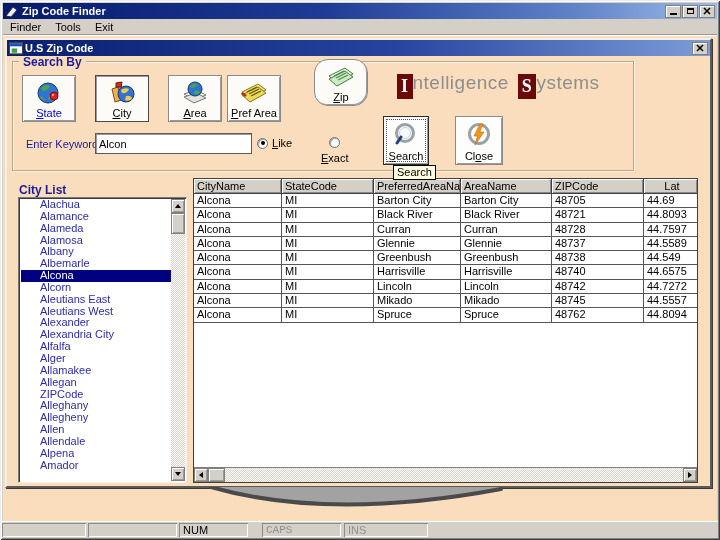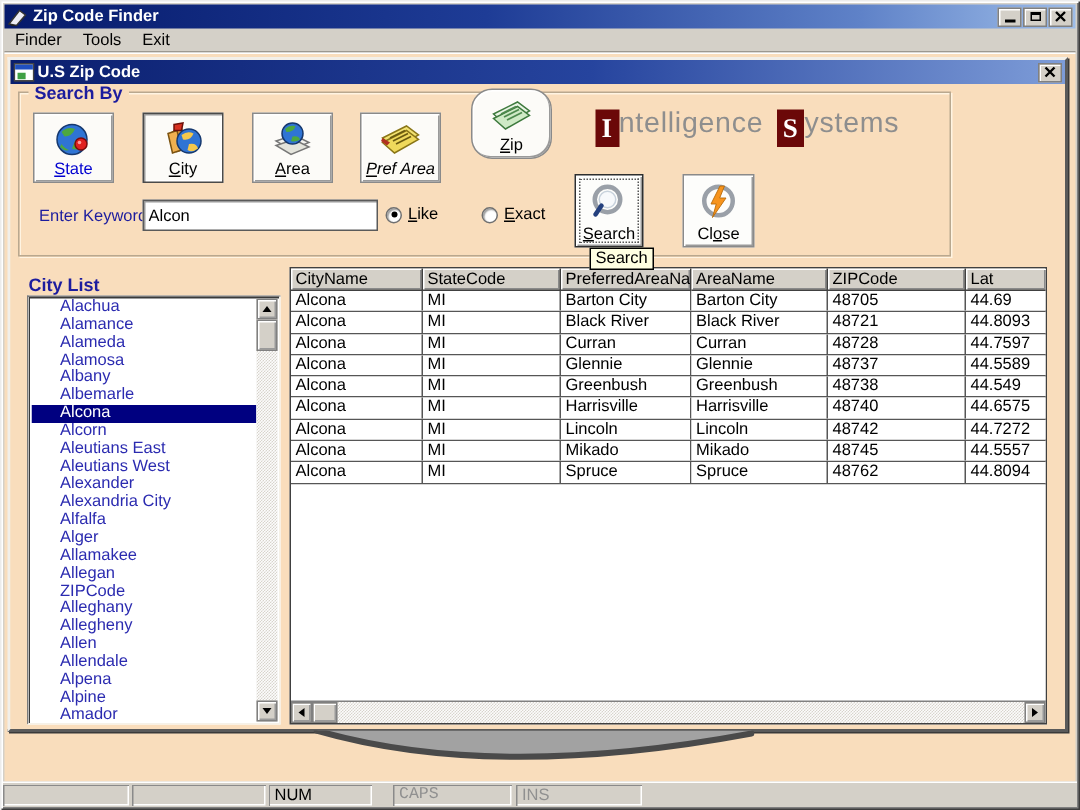--- a/index.html
+++ b/index.html
@@ -90,21 +90,21 @@
   .tri-down{border-left:3.5px solid transparent;border-right:3.5px solid transparent;border-top:4px solid #000;}
   .tri-left{border-top:3.5px solid transparent;border-bottom:3.5px solid transparent;border-right:4px solid #000;}
   .tri-right{border-top:3.5px solid transparent;border-bottom:3.5px solid transparent;border-left:4px solid #000;}
   
   .grid{position:absolute;left:186px;top:122px;width:505px;height:305px;background:#fff;
     border:1px solid #404040;display:flex;flex-direction:column;}
   .ghead{display:flex;height:15px;flex:0 0 auto;}
   .gh{background:#D4D0C8;border-right:1px solid #404040;border-bottom:1px solid #404040;
     box-shadow:inset 1px 1px 0 #fff, inset -1px -1px 0 #8A8A8A;
     font-size:11px;line-height:14px;padding-left:3px;overflow:hidden;white-space:nowrap;}
-  .gh:last-child{flex:1;border-right:none;}
+  .gh:last-child{flex:1;border-right:none;text-align:center;}
   .gr{display:flex;height:14.3px;flex:0 0 auto;border-bottom:1px solid #565656;}
   .gc{border-right:1px solid #565656;font-size:11px;line-height:13px;padding-left:3px;
     overflow:hidden;white-space:nowrap;background:#fff;}
   .gc:last-child{flex:1;border-right:none;}
   .gfill{flex:1;background:#fff;}
   .hscroll{position:relative;height:15px;flex:0 0 auto;border-top:1px solid #808080;}
   .hscroll .sb-track{top:0;bottom:0;left:14px;right:14px;}
   
   .crescent{position:absolute;left:206px;top:451px;width:294px;height:26px;}
   
@@ -196,21 +196,21 @@
         <svg width="30" height="28" viewBox="0 0 30 28">
           <path d="M4,14 L16,10 L26,15 L14,20 Z" fill="#F4F4F0" stroke="#777"></path>
           <path d="M4,17 L16,13 L26,18 L14,23 Z" fill="#E4E4DC" stroke="#777"></path>
           <circle cx="15" cy="9" r="7" fill="#2F74D4" stroke="#16386E"></circle>
           <path d="M10,6 Q13,3 17,4 Q16,8 11,8 Z" fill="#4DA83F"></path>
           <path d="M15,11 Q19,10 20,13 Q17,15 14,14 Z" fill="#4DA83F"></path>
         </svg>
         <span class="blabel"><u>A</u>rea</span>
       </div>
 
-      <div class="tbtn" style="left:233px;top:19px;font-style:italic;">
+      <div class="tbtn" style="left:220px;top:19px;">
         <svg width="32" height="28" viewBox="0 0 32 28">
           <path d="M4,12 L20,4 L28,10 L12,19 Z" fill="#F2E170" stroke="#8A7618"></path>
           <path d="M4,15 L20,7 L28,13 L12,22 Z" fill="#EFD95C" stroke="#8A7618"></path>
           <path d="M9,12 L19,7 M11,14 L21,9 M13,16 L23,11" stroke="#6A5A10" stroke-width="1.2"></path>
           <path d="M4,12 L9,15 L7,17 L3,14 Z" fill="#B03020"></path>
         </svg>
         <span class="blabel"><u>P</u>ref Area</span>
       </div>
 
       <div class="tbtn" style="left:307px;top:3px;border-radius:14px;">
@@ -221,21 +221,21 @@
         </svg>
         <span class="blabel"><u>Z</u>ip</span>
       </div>
 
       <span class="kw-label">Enter Keyword</span>
       <input class="kw-input" type="text" value="Alcon" style="">
       <div class="radio-row" style="left:250px;">
         <div class="radio on"></div>
         <span><u>L</u>ike</span>
       </div>
-      <div class="radio-row" style="left:314px;">
+      <div class="radio-row" style="left:314px;flex-direction:column;">
         <div class="radio"></div>
         <span><u>E</u>xact</span>
       </div>
 
       <div class="brand">
         <span class="cap">I</span><span>ntelligence</span><span class="gap"></span><span class="cap">S</span><span>ystems</span>
       </div>
 
       <div class="act-btn btn-search">
         <div class="focus-dots"></div>
@@ -273,21 +273,20 @@
             <div class="li">Alfalfa</div>
             <div class="li">Alger</div>
             <div class="li">Allamakee</div>
             <div class="li">Allegan</div>
             <div class="li">ZIPCode</div>
             <div class="li">Alleghany</div>
             <div class="li">Allegheny</div>
             <div class="li">Allen</div>
             <div class="li">Allendale</div>
             <div class="li">Alpena</div>
-            <div class="li">Alpine</div>
             <div class="li">Amador</div>
           </div>
         <div class="vscroll">
           <div class="sb-btn" style="top:0;">
               <div class="tri tri-up"></div>
             </div>
           <div class="sb-track" style="top:14px;bottom:14px;"></div>
           <div class="sb-thumb" style="top:14px;height:21px;left:0;right:0;"></div>
           <div class="sb-btn" style="bottom:0;">
               <div class="tri tri-down"></div>

